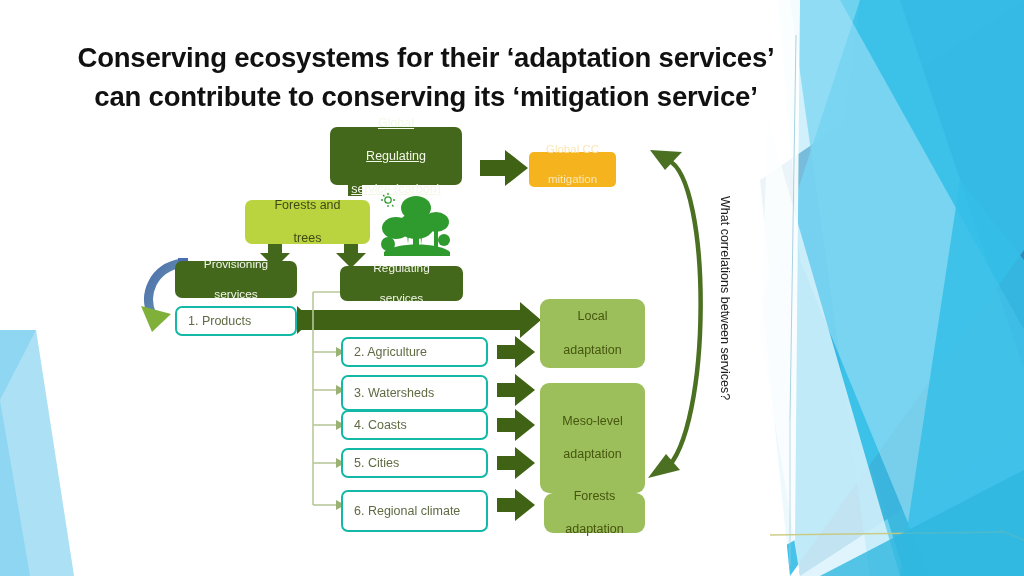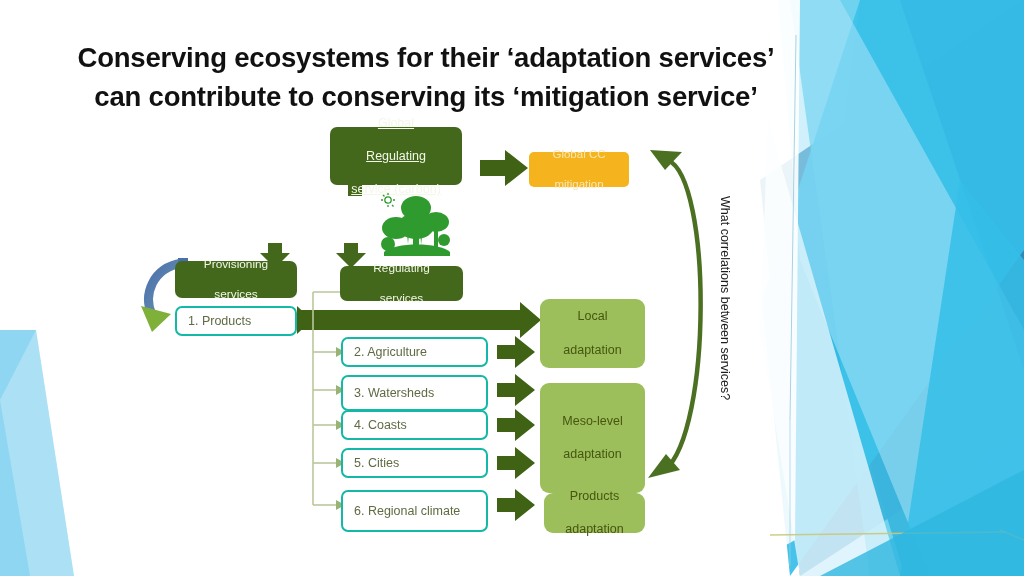--- a/index.html
+++ b/index.html
@@ -168,27 +168,33 @@
   </svg>
 
   <div class="box box-dark" style="left:330px;top:127px;width:132px;height:58px;font-size:12.5px;line-height:1.32;text-decoration:underline;">
     <span>
       <span>Global</span><br>
       <span>Regulating</span><br>
       <span>service (carbon)</span>
     </span>
   </div>
 
-  <div class="box box-amber" style="left:529px;top:152px;width:100px;height:35px;font-size:11.5px;line-height:1.3;">
+  <div class="box box-amber" style="left:529px;top:152px;width:87px;height:35px;font-size:11.5px;line-height:1.3;align-items:flex-end;">
     <span>
       <span>Global CC</span><br>
       <span>mitigation</span>
     </span>
   </div>
 
+  <div class="box box-lime" style="left:245px;top:200px;width:125px;height:44px;font-size:12.5px;line-height:1.35;">
+    <span>
+      <span>Forests and</span><br>
+      <span>trees</span>
+    </span>
+  </div>
 
   <div class="box box-dark" style="left:175px;top:261px;width:122px;height:37px;font-size:11.8px;line-height:1.25;">
     <span>
       <span>Provisioning</span><br>
       <span>services</span>
     </span>
   </div>
 
   <div class="box box-dark" style="left:340px;top:266px;width:123px;height:35px;font-size:11.8px;line-height:1.25;">
     <span>
@@ -230,20 +236,20 @@
 
   <div class="box box-mid" style="left:540px;top:373px;width:105px;height:110px;font-size:12.5px;line-height:1.35;margin-top:10px;">
     <span>
       <span>Meso-level</span><br>
       <span>adaptation</span>
     </span>
   </div>
 
   <div class="box box-mid" style="left:544px;top:493px;width:101px;height:40px;font-size:12.5px;line-height:1.35;">
     <span>
-      <span>Products</span><br>
+      <span>Forests</span><br>
       <span>adaptation</span>
     </span>
   </div>
 
   <div class="side-text" style="left:732px;top:196px;transform:rotate(90deg);">What correlations between services?</div>
 
 </div>
 
 </body></html>

